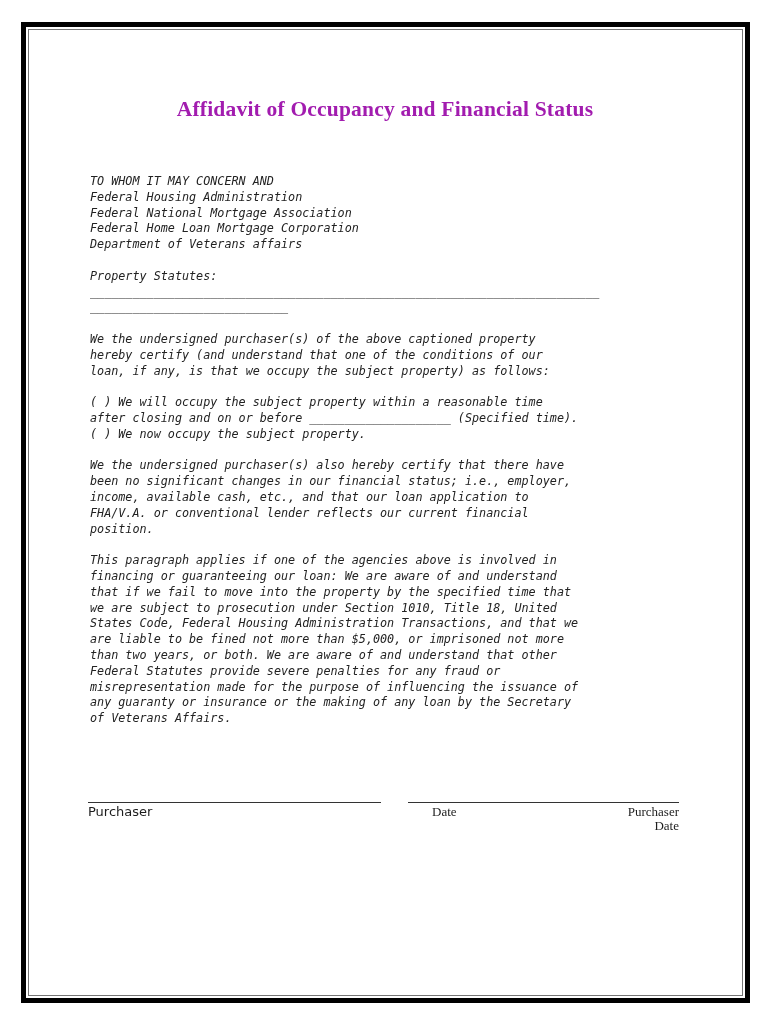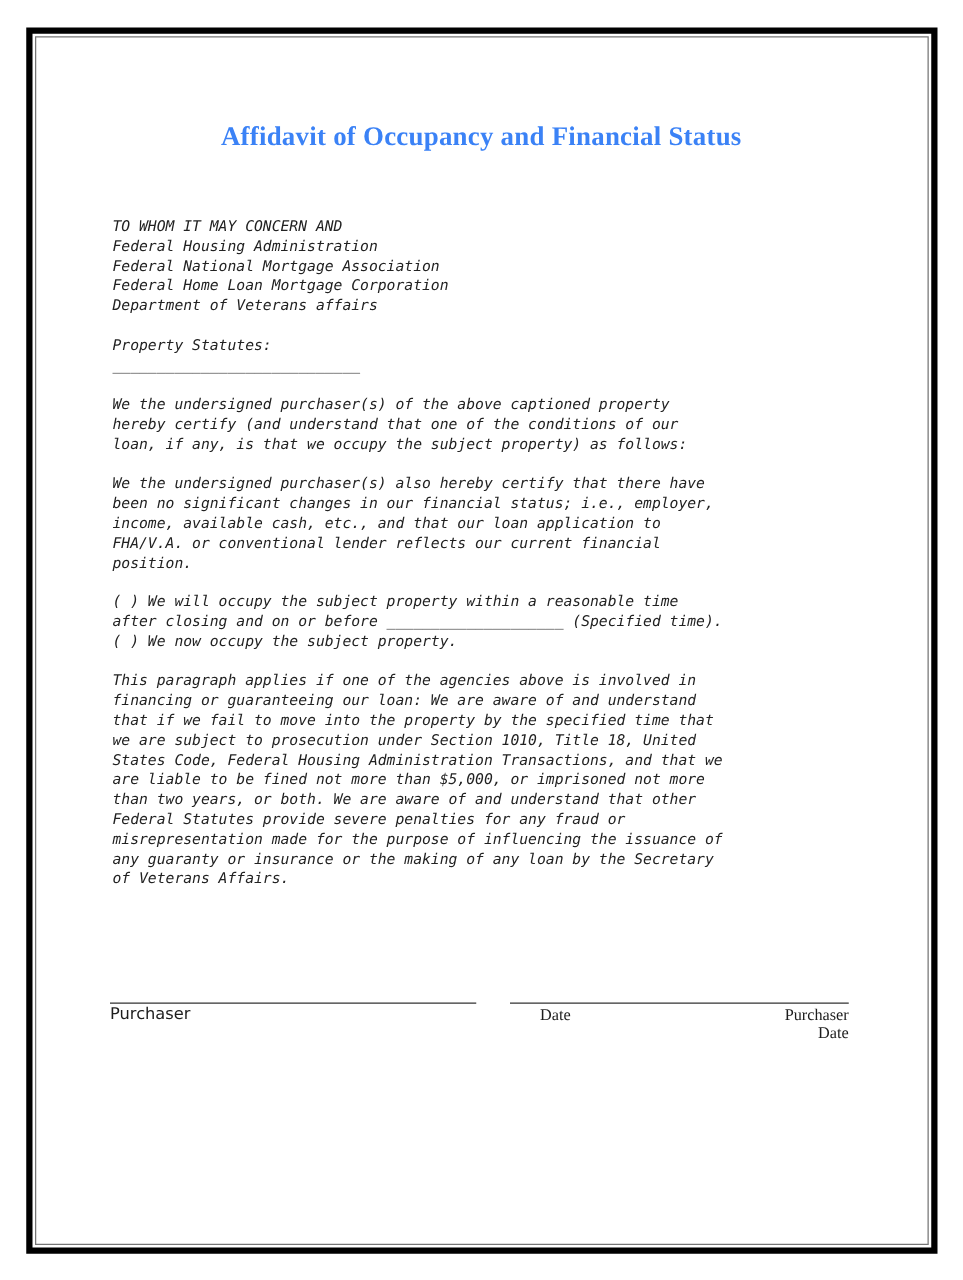--- a/index.html
+++ b/index.html
@@ -22,21 +22,21 @@
     border:1.5px solid #757575;
   }
   .doc-title{
     position:absolute;
     top:97px; left:0; right:0;
     margin:0;
     text-align:center;
     font-family:"Liberation Serif","DejaVu Serif",serif;
     font-weight:bold;
     font-size:21.5px;
-    color:#3b82f6;
+    color:#a21caf;
     letter-spacing:0.2px;
   }
   .textblock{
     position:absolute;
     left:90px;
     top:174px;
   }
   .textblock pre{
     margin:0;
     font-family:"DejaVu Sans Mono",monospace;
@@ -82,37 +82,38 @@
   <div class="textblock">
 
     <pre>TO WHOM IT MAY CONCERN AND
 Federal Housing Administration
 Federal National Mortgage Association
 Federal Home Loan Mortgage Corporation
 Department of Veterans affairs</pre>
 
     <pre class="gap">Property Statutes:</pre>
 
+    <pre>________________________________________________________________________</pre>
 
 
     <pre>____________________________</pre>
 
     <pre class="gap">We the undersigned purchaser(s) of the above captioned property
 hereby certify (and understand that one of the conditions of our
 loan, if any, is that we occupy the subject property) as follows:</pre>
 
+    <pre class="gap">( ) We will occupy the subject property within a reasonable time
+after closing and on or before ____________________ (Specified time).
+( ) We now occupy the subject property.</pre>
+
     <pre class="gap">We the undersigned purchaser(s) also hereby certify that there have
 been no significant changes in our financial status; i.e., employer,
 income, available cash, etc., and that our loan application to
 FHA/V.A. or conventional lender reflects our current financial
 position.</pre>
-
-    <pre class="gap">( ) We will occupy the subject property within a reasonable time
-after closing and on or before ____________________ (Specified time).
-( ) We now occupy the subject property.</pre>
 
     <pre class="gap">This paragraph applies if one of the agencies above is involved in
 financing or guaranteeing our loan: We are aware of and understand
 that if we fail to move into the property by the specified time that
 we are subject to prosecution under Section 1010, Title 18, United
 States Code, Federal Housing Administration Transactions, and that we
 are liable to be fined not more than $5,000, or imprisoned not more
 than two years, or both. We are aware of and understand that other
 Federal Statutes provide severe penalties for any fraud or
 misrepresentation made for the purpose of influencing the issuance of

